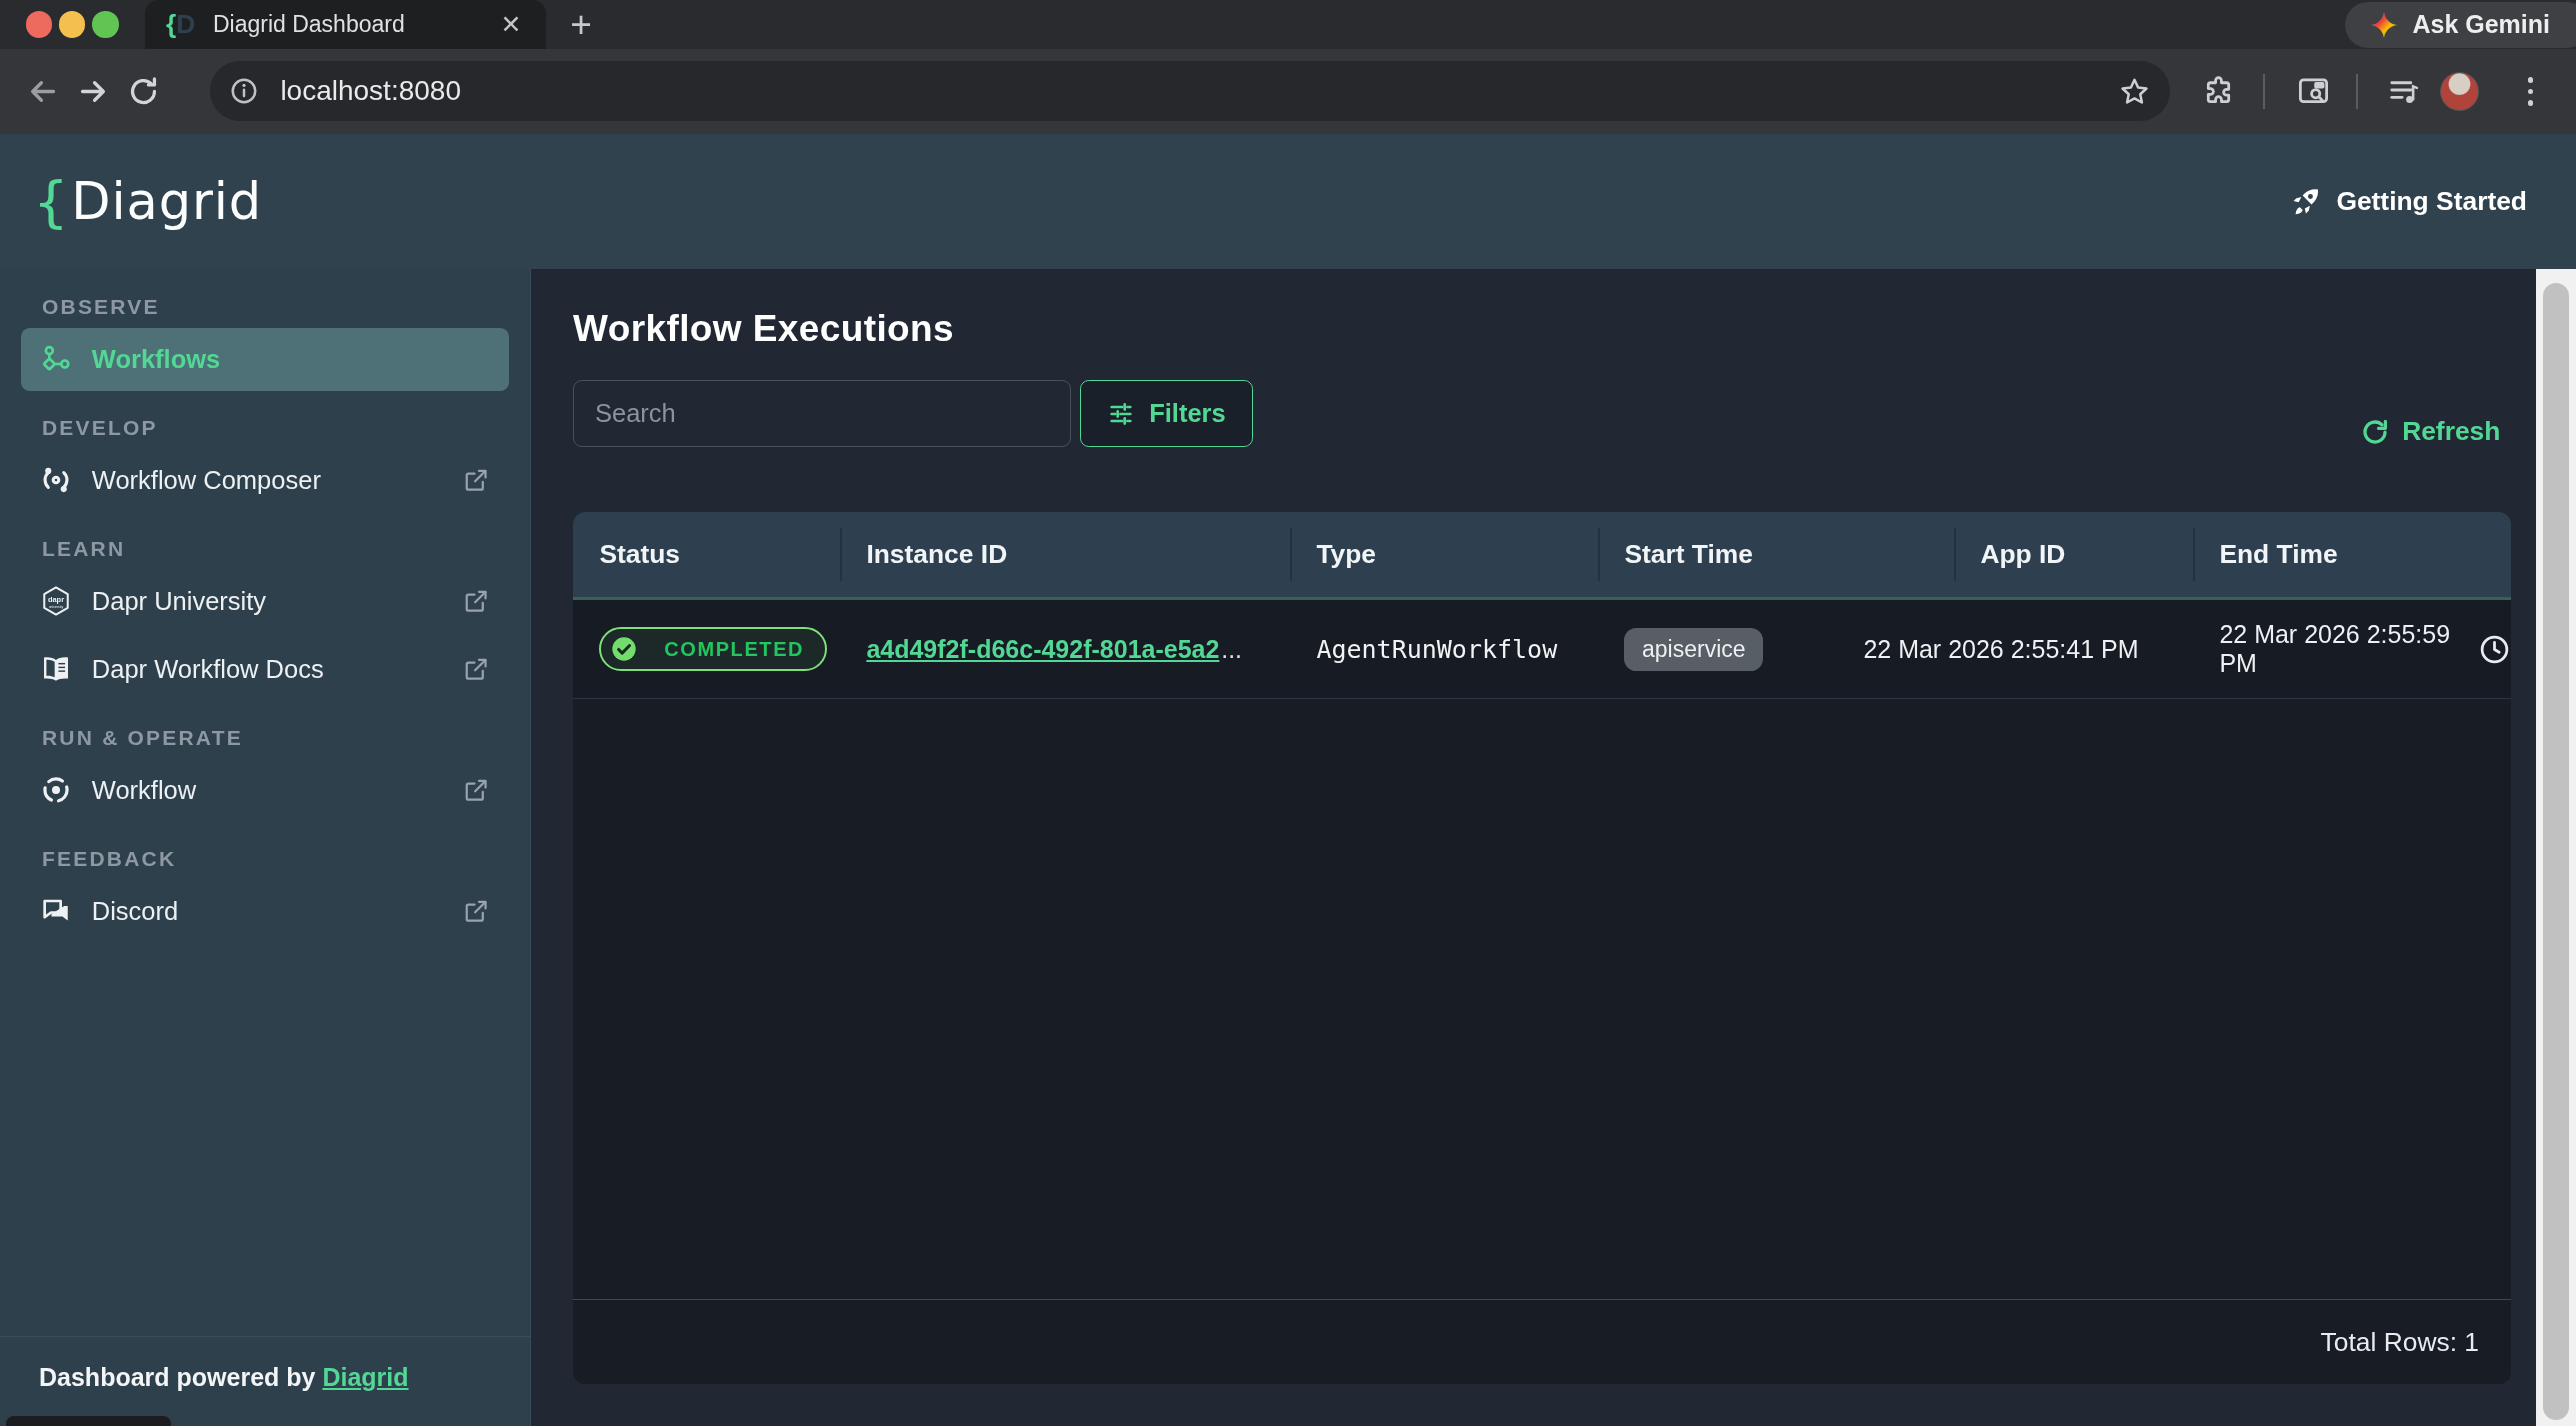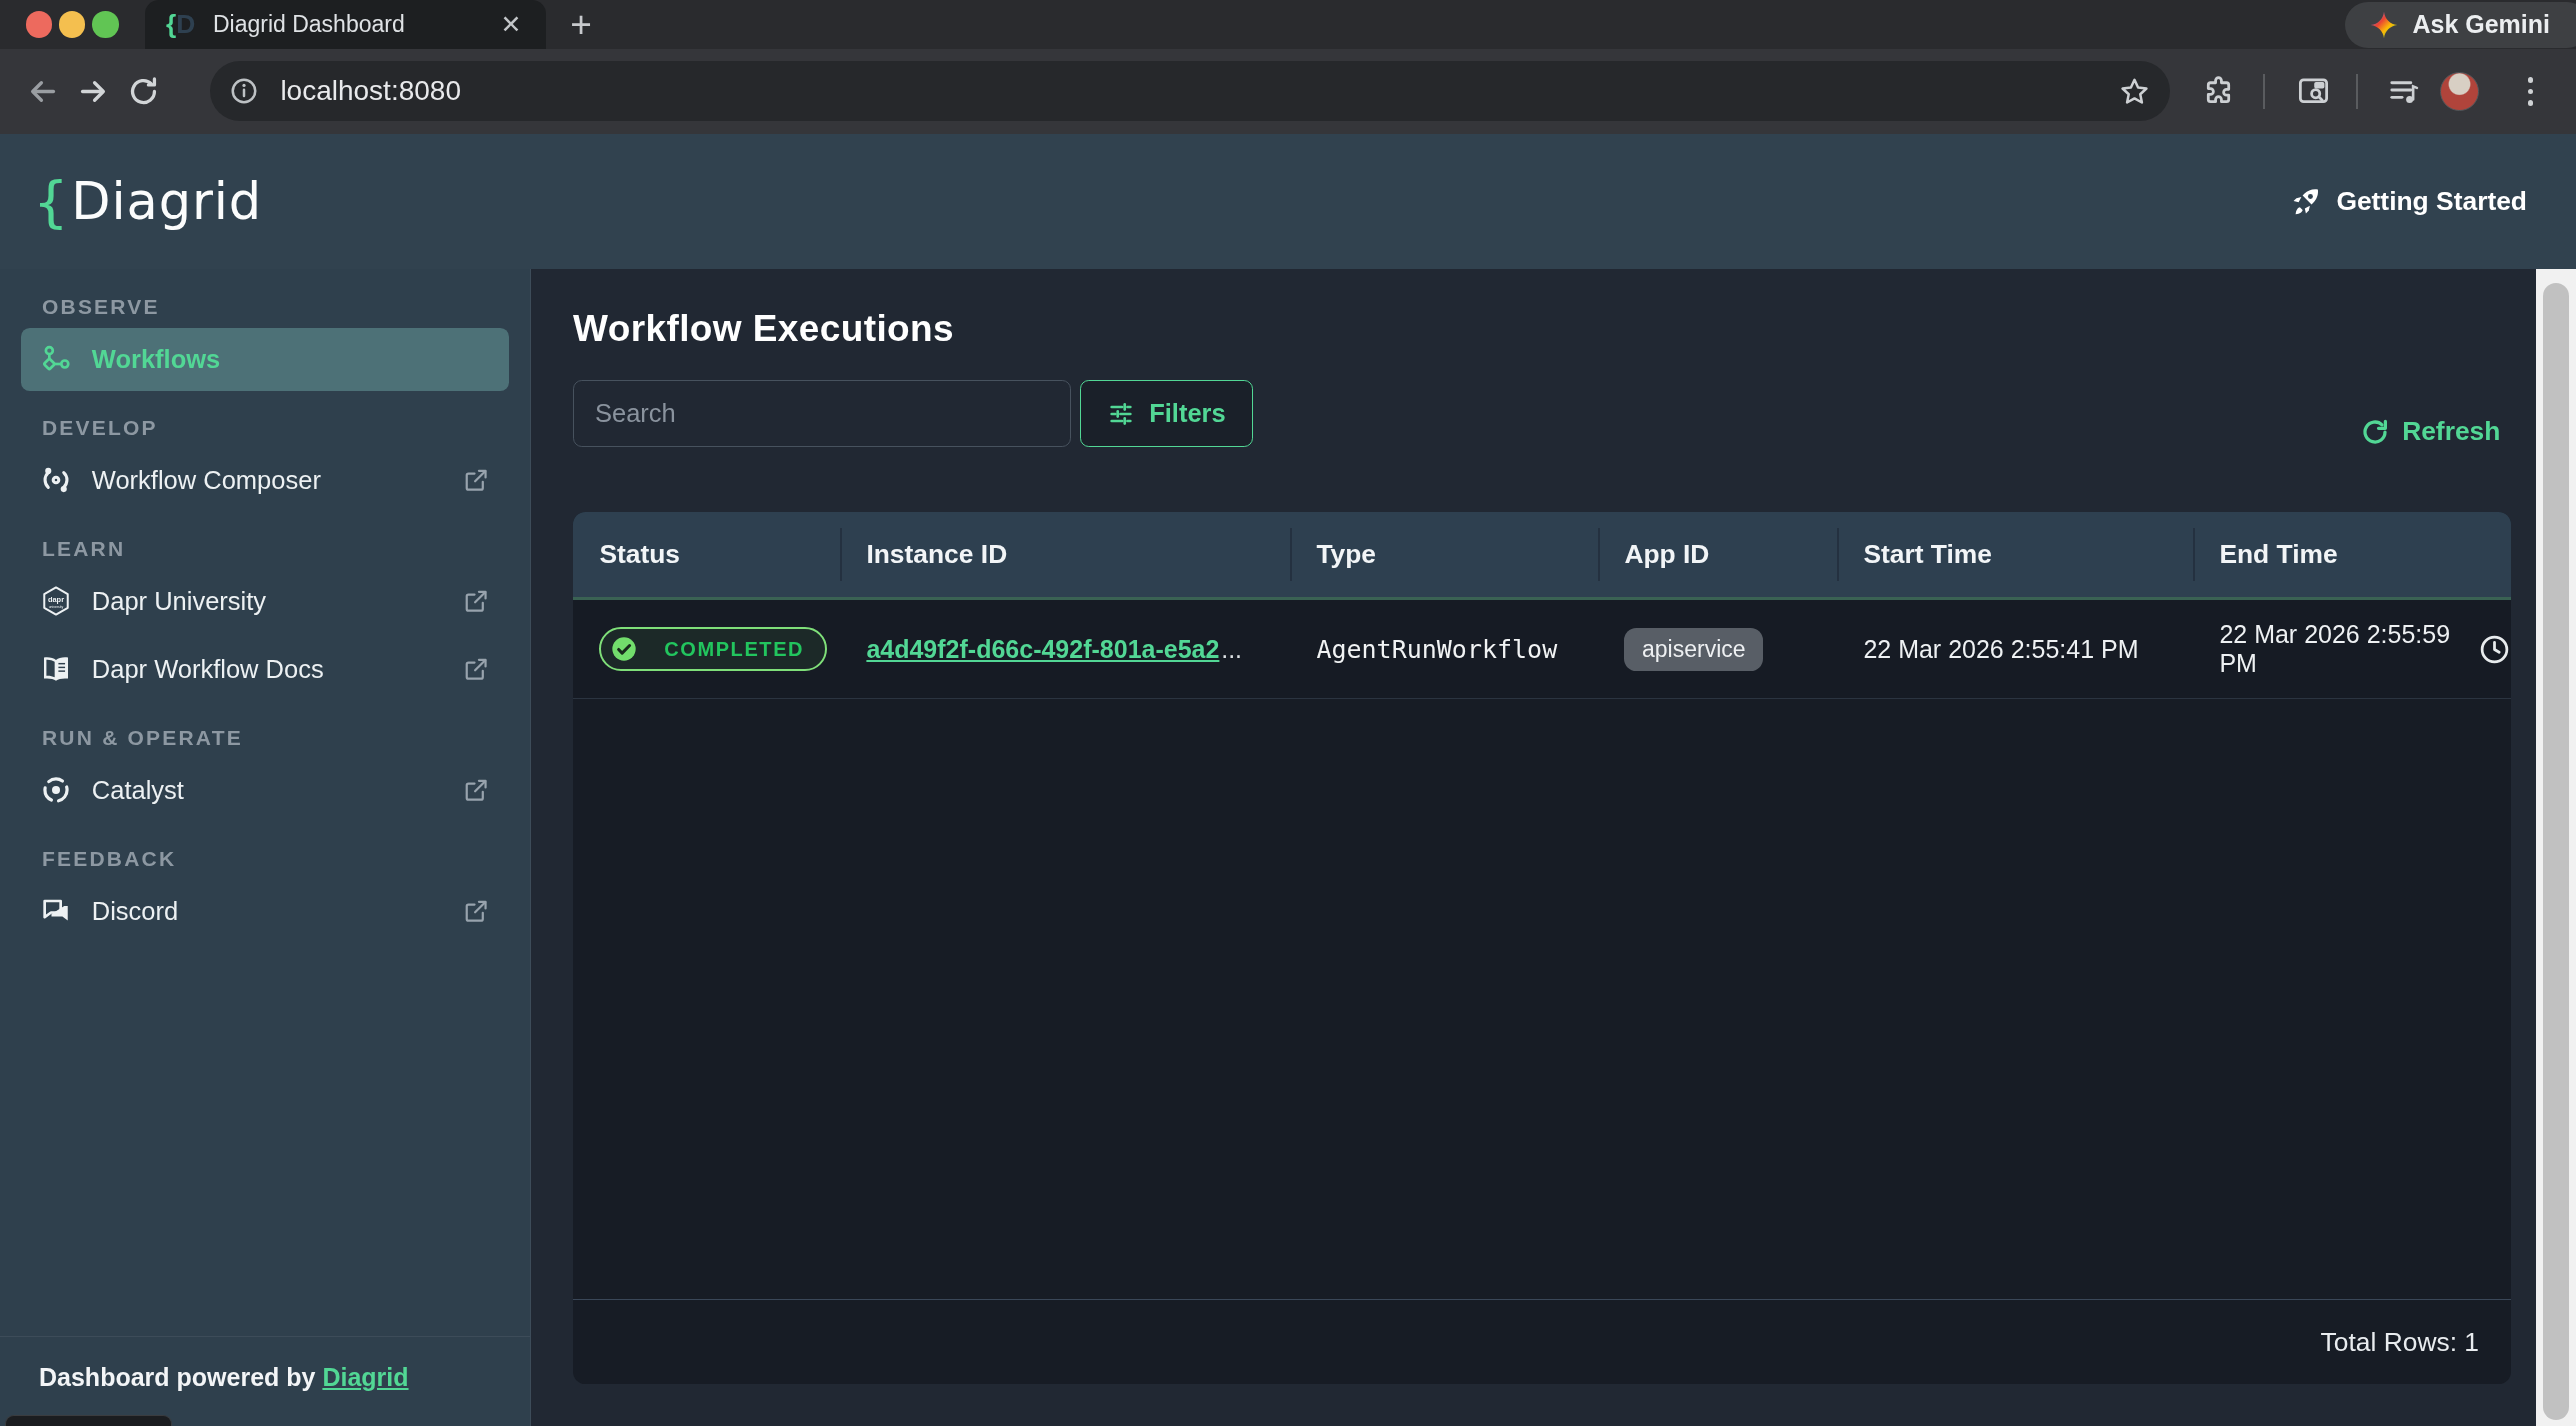--- a/index.html
+++ b/index.html
@@ -300,21 +300,21 @@
       </div>
 
       <div class="section-label">RUN &amp; OPERATE</div>
       <div class="item">
         <span class="icn">
           <svg viewBox="0 0 24 24" width="32" height="32" fill="none" stroke="#edf1f3" stroke-width="2.4" stroke-linecap="round">
               <circle cx="12" cy="12" r="8.3" stroke-dasharray="11 5.5"></circle>
               <circle cx="12" cy="12" r="3" fill="#edf1f3" stroke="none"></circle>
             </svg>
         </span>
-        <span class="lbl">Catalyst</span>
+        <span class="lbl">Workflow</span>
         <span class="ext">
           <svg viewBox="0 0 24 24" width="26.4" height="26.4" fill="none" stroke="currentColor" stroke-width="2" stroke-linecap="round" stroke-linejoin="round">
               <path d="M18 13.5 V19 a1.6 1.6 0 0 1 -1.6 1.6 H5 A1.6 1.6 0 0 1 3.4 19 V7.6 A1.6 1.6 0 0 1 5 6 h5.5"></path>
               <path d="M14.5 3.5 h6 v6"></path>
               <path d="M20.2 3.8 L11 13"></path>
             </svg>
         </span>
       </div>
 
       <div class="section-label">FEEDBACK</div>
@@ -372,22 +372,22 @@
         </span>
         <span>Refresh</span>
       </div>
     </div>
 
     <div class="card">
       <div class="thead">
         <div class="th c-status">Status</div>
         <div class="th c-instance">Instance ID</div>
         <div class="th c-type">Type</div>
+        <div class="th c-start">Start Time</div>
         <div class="th c-app">App ID</div>
-        <div class="th c-start">Start Time</div>
         <div class="th c-end">End Time</div>
       </div>
 
       <div class="trow">
         <div class="td c-status">
           <span class="badge">
             <span>
               <svg viewBox="0 0 24 24" width="28" height="28">
                   <circle cx="12" cy="12" r="10" fill="#72dd6c"></circle>
                   <path d="M7.4 12.4 l3 3.1 L16.8 9" fill="none" stroke="#182a1c" stroke-width="2.6" stroke-linecap="round" stroke-linejoin="round"></path>

